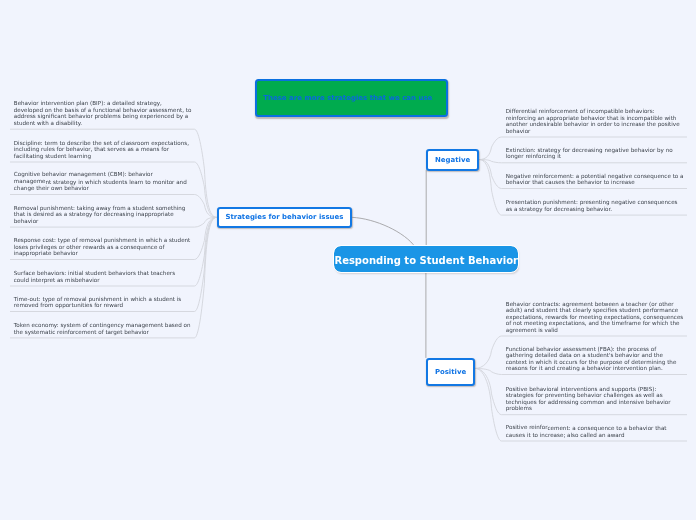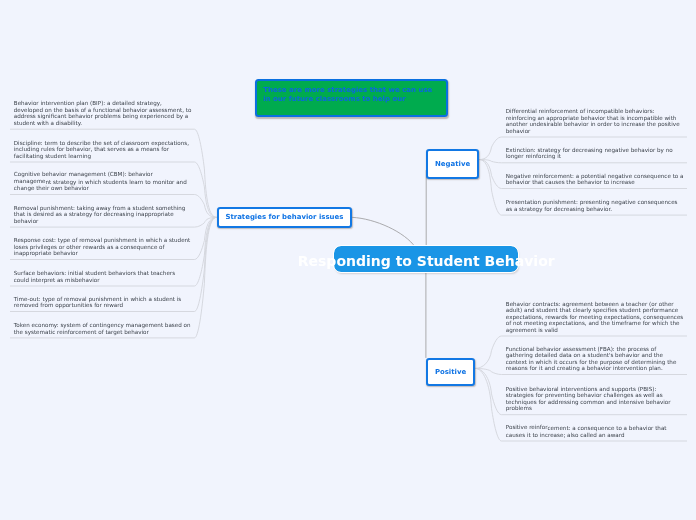--- a/index.html
+++ b/index.html
@@ -11,30 +11,30 @@
   .leaf{position:absolute;font-size:5.6px;line-height:6.5px;color:#3a4049;
         box-sizing:border-box;}
   .leaf.l{left:13.8px;width:178px;}
   .leaf.r{left:505.8px;width:178px;}
   .node{position:absolute;box-sizing:border-box;display:flex;
         align-items:center;justify-content:center;white-space:nowrap;}
   #note{position:absolute;left:254.8px;top:79px;width:193.1px;height:38px;
         background:#00ab4e;border:2px solid #0a70e0;border-radius:3.5px;
         box-shadow:0.8px 1.1px 1.3px rgba(60,40,20,.3);
         box-sizing:border-box;padding:4.9px 0 0 6.4px;}
-  #note .nl{font-size:7px;line-height:9.2px;color:#0a68dd;font-weight:bold;}
+  #note .nl{font-size:7px;line-height:9.2px;color:#0a68dd;font-weight:bold;margin-top:8px;}
   #central{left:334.0px;top:245.7px;width:184.4px;height:26.0px;
            background:#1a95e6;outline:1.7px solid #ffffff;border-radius:7px;
-           color:#fff;font-weight:bold;font-size:14px;padding-top:4.3px;
+           color:#fff;font-weight:bold;font-size:10px;padding-top:4.3px;
            box-shadow:1px 1.4px 1.8px rgba(60,40,20,.18);}
   .bnode{background:#fff;border:2px solid #1278e4;border-radius:3.2px;
          color:#0f73e4;font-weight:bold;box-shadow:0.8px 1px 1.2px rgba(60,40,20,.28);
          font-size:6.95px;}
   #b0{left:216.6px;top:206.8px;width:135.6px;height:21.1px;}
-  #b1{left:426.2px;top:148.9px;width:52.8px;height:30px;}
+  #b1{left:426.2px;top:148.9px;width:52.8px;height:22px;}
   #b2{left:425.9px;top:357.9px;width:49.3px;height:28px;}
 </style>
 </head>
 <body>
 
 <div id="canvas">
 <svg class="wires" viewBox="0 0 696 520">
 <g fill="none" stroke="#d2d5db" stroke-width="0.9">
 <path d="M 10 129.2 L 194.4 129.2 C 198.4 129.2, 201.9 148.59, 204.4 168.87 C 205.9 199.72, 208.9 217.34000000000003, 216.6 217.35000000000002"></path>
 <path d="M 10 162.0 L 194.4 162.0 C 198.4 162.0, 201.9 174.18, 204.4 186.91 C 205.9 206.28, 208.9 217.34000000000003, 216.6 217.35000000000002"></path>
@@ -54,21 +54,20 @@
 <path d="M 687.0 441.0 L 501.5 441.0 C 497.5 441.0, 494.0 425.03, 491.5 408.33 C 490.0 382.92, 482.9 368.39, 475.2 368.4"></path>
 </g>
 <g fill="none" stroke="#a2a2a4" stroke-width="0.9">
 <path d="M 426.2 170.20000000000002 L 426.2 245.7"></path>
 <path d="M 425.9 357.9 L 425.9 271.7"></path>
 <path d="M 352.2 217.35000000000002 C 375 218.5, 405 232, 415.5 247.5"></path>
 </g>
 </svg>
 <div id="note">
       <div class="nl">These are more strategies that we can use</div>
-      <div class="nl">in our future classrooms to help our</div>
     </div>
 <div class="node" id="central">Responding to Student Behavior</div>
 <div class="node bnode" id="b0">Strategies for behavior issues</div>
 <div class="node bnode" id="b1">Negative</div>
 <div class="node bnode" id="b2">Positive</div>
 <div class="leaf l" style="top:100.3px">Behavior intervention plan (BIP): a detailed strategy, developed on the basis of a functional behavior assessment, to address significant behavior problems being experienced by a student with a disability.</div>
 <div class="leaf l" style="top:139.6px">Discipline: term to describe the set of classroom expectations, including rules for behavior, that serves as a means for facilitating student learning</div>
 <div class="leaf l" style="top:172.1px"><span style="position:relative;top:-1.0px">Cognitive behavior management (CBM): behavior manageme</span><span style="position:relative;top:0px">nt strategy in which students learn to monitor and change their own behavior</span></div>
 <div class="leaf l" style="top:204.7px">Removal punishment: taking away from a student something that is desired as a strategy for decreasing inappropriate behavior</div>
 <div class="leaf l" style="top:237.1px">Response cost: type of removal punishment in which a student loses privileges or other rewards as a consequence of inappropriate behavior</div>

